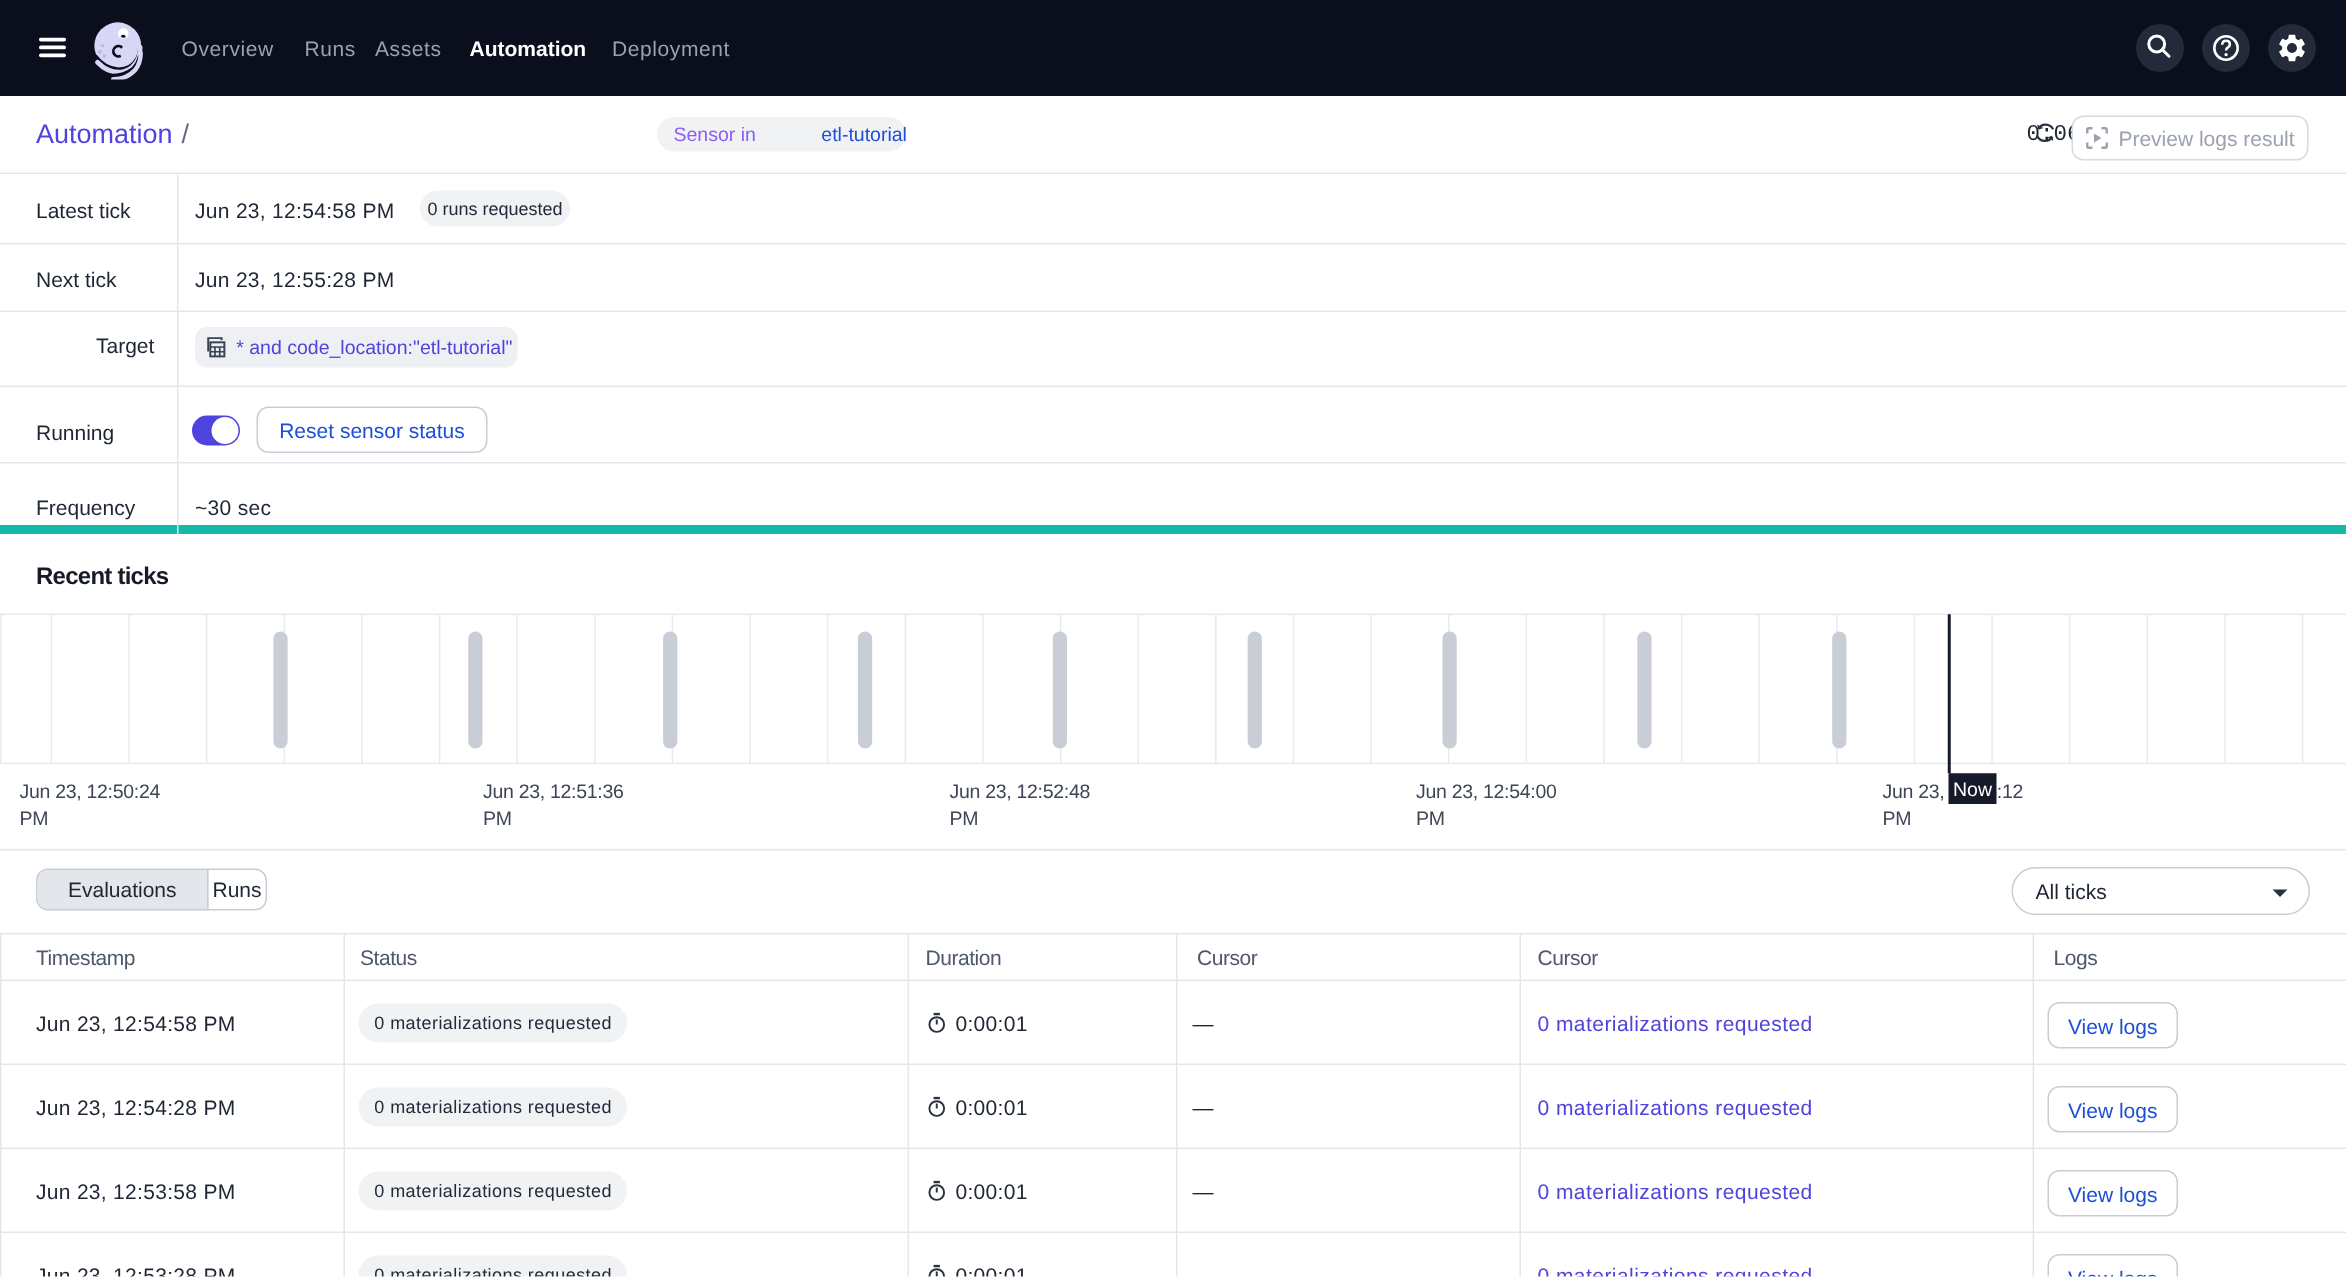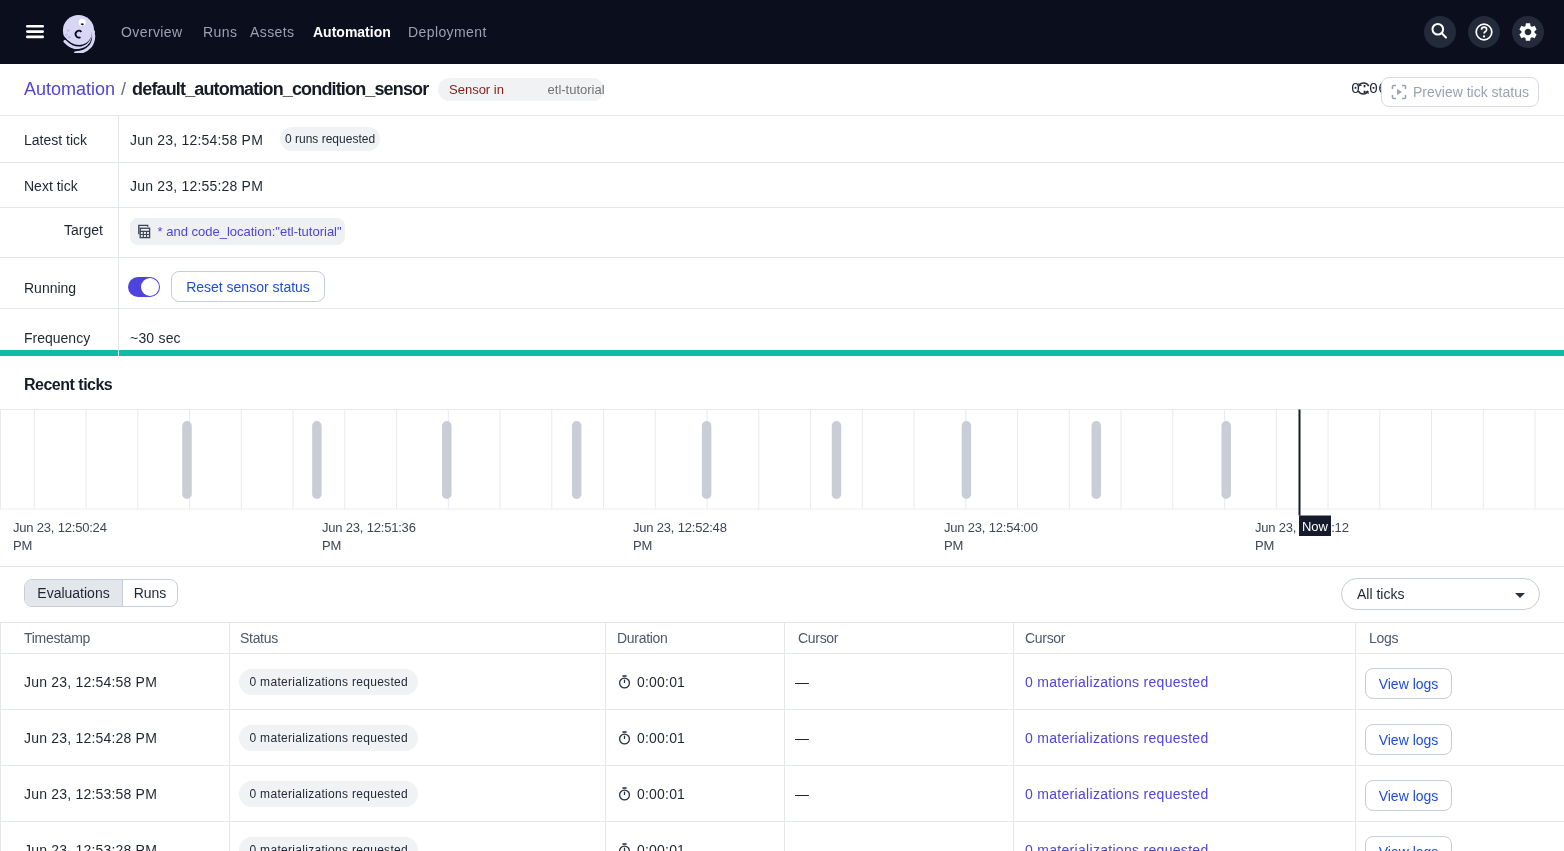--- a/index.html
+++ b/index.html
@@ -62,47 +62,46 @@
   </svg>
   <svg class="abs" style="left:1517px; top:20.5px;" width="22" height="22" viewBox="0 0 24 24">
     <path fill="#fff" d="M19.14,12.94c0.04-0.3,0.06-0.61,0.06-0.94c0-0.32-0.02-0.64-0.07-0.94l2.03-1.58c0.18-0.14,0.23-0.41,0.12-0.61 l-1.92-3.32c-0.12-0.22-0.37-0.29-0.59-0.22l-2.39,0.96c-0.5-0.38-1.03-0.7-1.62-0.94L14.4,2.81c-0.04-0.24-0.24-0.41-0.48-0.41 h-3.84c-0.24,0-0.43,0.17-0.47,0.41L9.25,5.35C8.66,5.59,8.12,5.92,7.63,6.29L5.24,5.33c-0.22-0.08-0.47,0-0.59,0.22L2.74,8.87 C2.62,9.08,2.66,9.34,2.86,9.48l2.03,1.58C4.84,11.36,4.8,11.69,4.8,12s0.02,0.64,0.07,0.94l-2.03,1.58 c-0.18,0.14-0.23,0.41-0.12,0.61l1.92,3.32c0.12,0.22,0.37,0.29,0.59,0.22l2.39-0.96c0.5,0.38,1.03,0.7,1.62,0.94l0.36,2.54 c0.05,0.24,0.24,0.41,0.48,0.41h3.84c0.24,0,0.44-0.17,0.47-0.41l0.36-2.54c0.59-0.24,1.13-0.56,1.62-0.94l2.39,0.96 c0.22,0.08,0.47,0,0.59-0.22l1.92-3.32c0.12-0.22,0.07-0.47-0.12-0.61L19.14,12.94z M12,15.6c-1.98,0-3.6-1.62-3.6-3.6 s1.62-3.6,3.6-3.6s3.6,1.62,3.6,3.6S13.98,15.6,12,15.6z"></path>
   </svg>
 </div>
 
 <div id="crumb">
   <div class="abs" style="left:24px; top:0; height:51px; display:flex; align-items:center; font-size:18px;">
     <span style="color:#4f43dd;">Automation</span>
     <span style="color:#646d7e; padding:0 6px;">/</span>
-    <span style="color:#161b26; font-weight:700; letter-spacing:-0.85px;">default_automation_condition_sensor</span>
   </div>
   <div class="abs" style="left:438px; top:78px; top:14px; width:166px; height:23px; background:#f1f2f4; border-radius:11.5px; display:flex; align-items:center;">
     <svg style="margin-left:6px;" width="15" height="15" viewBox="0 0 16 16">
       <circle cx="8" cy="8" r="1.6" fill="#3e4656"></circle>
       <path d="M5.2 5 a4.2 4.2 0 0 0 0 6 M10.8 5 a4.2 4.2 0 0 1 0 6 M3.1 3 a7 7 0 0 0 0 10 M12.9 3 a7 7 0 0 1 0 10" fill="none" stroke="#3e4656" stroke-width="1.3" stroke-linecap="round"></path>
     </svg>
-    <span style="font-size:13px; color:#7f1d1d; margin-left:5px; white-space:nowrap;text-align:right;">Sensor in&nbsp;</span>
-      <span style="font-size:13px; color:#737373; white-space:nowrap;margin-left:40px;">etl-tutorial</span>
+    <span style="font-size:13px; color:#8b5cf6; margin-left:5px; white-space:nowrap;text-align:right;">Sensor in&nbsp;</span>
+      <span style="font-size:13px; color:#1d4ed8; white-space:nowrap;margin-left:40px;">etl-tutorial</span>
     <svg style="margin-left:5px;" width="14" height="14" viewBox="0 0 16 16">
       <path d="M13.6 5.5 A6 6 0 0 0 3 5.2 M2.4 10.5 A6 6 0 0 0 13 10.8" fill="none" stroke="#525c6e" stroke-width="1.5"></path>
       <path d="M2.2 2.2 L3.2 5.8 L6.6 4.6 Z" fill="#525c6e"></path>
       <path d="M13.8 13.8 L12.8 10.2 L9.4 11.4 Z" fill="#525c6e"></path>
     </svg>
   </div>
   <span class="abs" style="left:1351px; top:17px; font-size:15px; color:#1e2533;font-family:Liberation Mono, monospace;">0:06</span>
   <svg class="abs" style="left:1356px; top:17px;" width="15" height="15" viewBox="0 0 16 16">
     <path d="M13.6 5.5 A6 6 0 0 0 3 5.2 M2.4 10.5 A6 6 0 0 0 13 10.8" fill="none" stroke="#2a3242" stroke-width="1.6"></path>
     <path d="M2.2 2.2 L3.2 5.8 L6.6 4.6 Z" fill="#2a3242"></path>
     <path d="M13.8 13.8 L12.8 10.2 L9.4 11.4 Z" fill="#2a3242"></path>
   </svg>
   <div class="abs" style="left:1381px; top:13px; width:158px; height:30px; border:1px solid #d5dae1; border-radius:8px; background:#fff; display:flex; align-items:center; justify-content:center;">
     <svg width="16" height="16" viewBox="0 0 16 16" style="margin-right:6px;">
       <path d="M1.5 5 V2.5 Q1.5 1.5 2.5 1.5 H5 M11 1.5 H13.5 Q14.5 1.5 14.5 2.5 V5 M14.5 11 V13.5 Q14.5 14.5 13.5 14.5 H11 M5 14.5 H2.5 Q1.5 14.5 1.5 13.5 V11" fill="none" stroke="#9aa2b0" stroke-width="1.6"></path>
       <path d="M6 5 L11 8 L6 11 Z" fill="#9aa2b0"></path>
     </svg>
-    <span style="font-size:14px; color:#9aa2b0;">Preview tick status</span>
+    <span style="font-size:14px; color:#9aa2b0;">Preview logs result</span>
   </div>
 </div>
 
 <div id="meta" class="abs" style="left:0; top:115px; width:1564px; height:241px; border-top:1px solid #e4e7ea; border-bottom:6px solid #14b8a6;">
   <div class="abs" style="left:118px; top:0; width:1px; height:241px; background:#e4e7ea;"></div>
   <div class="abs" style="left:0; top:46px; width:1564px; height:1px; background:#e4e7ea;"></div>
   <div class="abs" style="left:0; top:90.5px; width:1564px; height:1px; background:#e4e7ea;"></div>
   <div class="abs" style="left:0; top:140.5px; width:1564px; height:1px; background:#e4e7ea;"></div>
   <div class="abs" style="left:0; top:192px; width:1564px; height:1px; background:#e4e7ea;"></div>
 
@@ -195,21 +194,21 @@
       <text x="944" y="145">PM</text>
     <text x="1255" y="127">Jun 23, 12:55:12</text>
       <text x="1255" y="145">PM</text>
   </g>
   <rect x="1299" y="110.5" width="32" height="20.5" fill="#161b2c"></rect>
   <text x="1315" y="125.5" font-size="13" fill="#ffffff" text-anchor="middle">Now</text>
 </svg>
 
 <div class="abs" style="left:0; top:566px; width:1564px; height:1px; background:#e4e7ea;"></div>
 <div class="abs" style="left:24px; top:579px; width:154px; height:28px; border:1px solid #c7cdd6; border-radius:8px; background:#fff; overflow:hidden; display:flex;">
-  <div style="width:98px; height:100%; background:#e3e6ea; border-right:1px solid #c7cdd6; display:flex; align-items:center; justify-content:center; font-size:14px; color:#1e2533;">Evaluations</div>
+  <div style="width:114px; height:100%; background:#e3e6ea; border-right:1px solid #c7cdd6; display:flex; align-items:center; justify-content:center; font-size:14px; color:#1e2533;">Evaluations</div>
   <div style="flex:1; display:flex; align-items:center; justify-content:center; font-size:14px; color:#1e2533;">Runs</div>
 </div>
 <div class="abs" style="left:1341px; top:578px; width:199px; height:32px; border:1px solid #c7cdd6; border-radius:16px; background:#fff;">
   <span class="abs" style="left:15px; top:7px; font-size:14px; color:#1e2533;">All ticks</span>
   <svg class="abs" style="right:13px; top:13px;" width="12" height="7" viewBox="0 0 12 7">
       <path d="M1 1 L6 6 L11 1 Z" fill="#2a3242"></path>
     </svg>
 </div>
 
 <div id="table" class="abs" style="left:0; top:622px; width:1564px; height:229px; border-top:1px solid #e4e7ea;">

